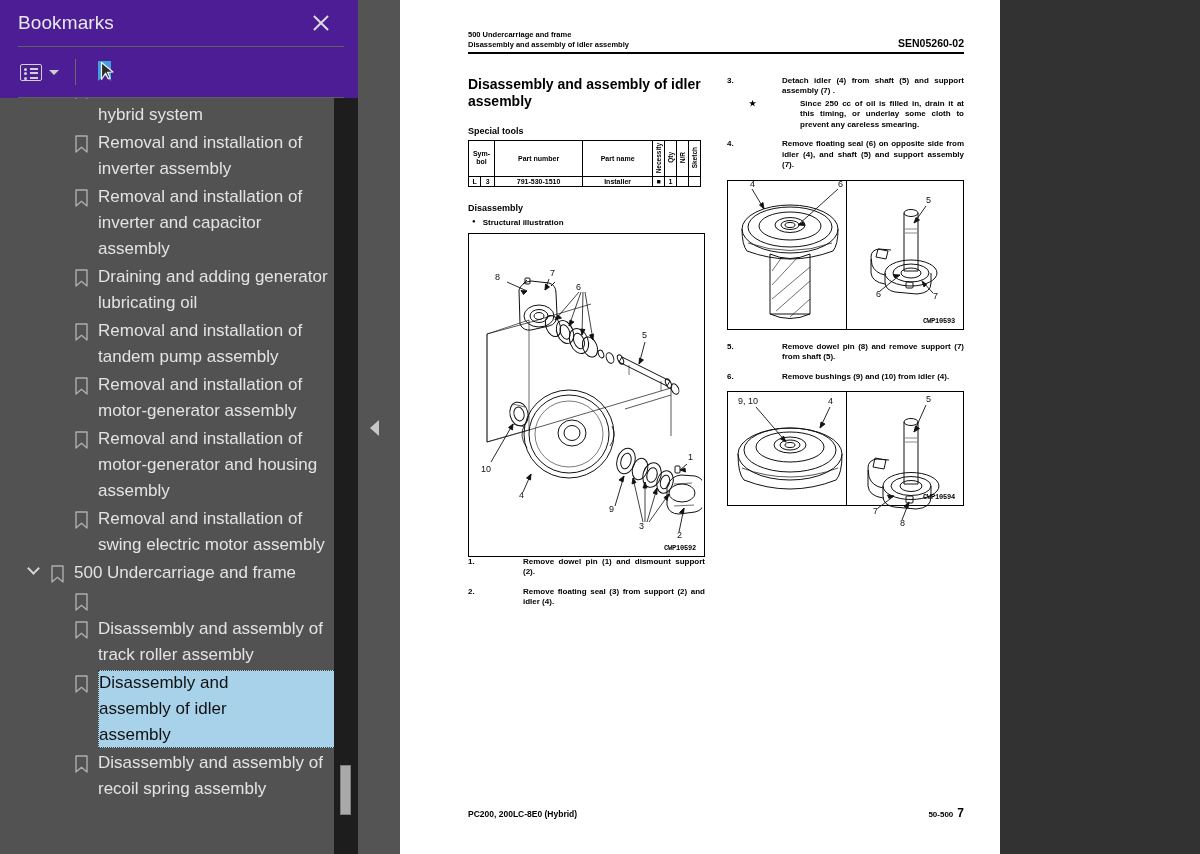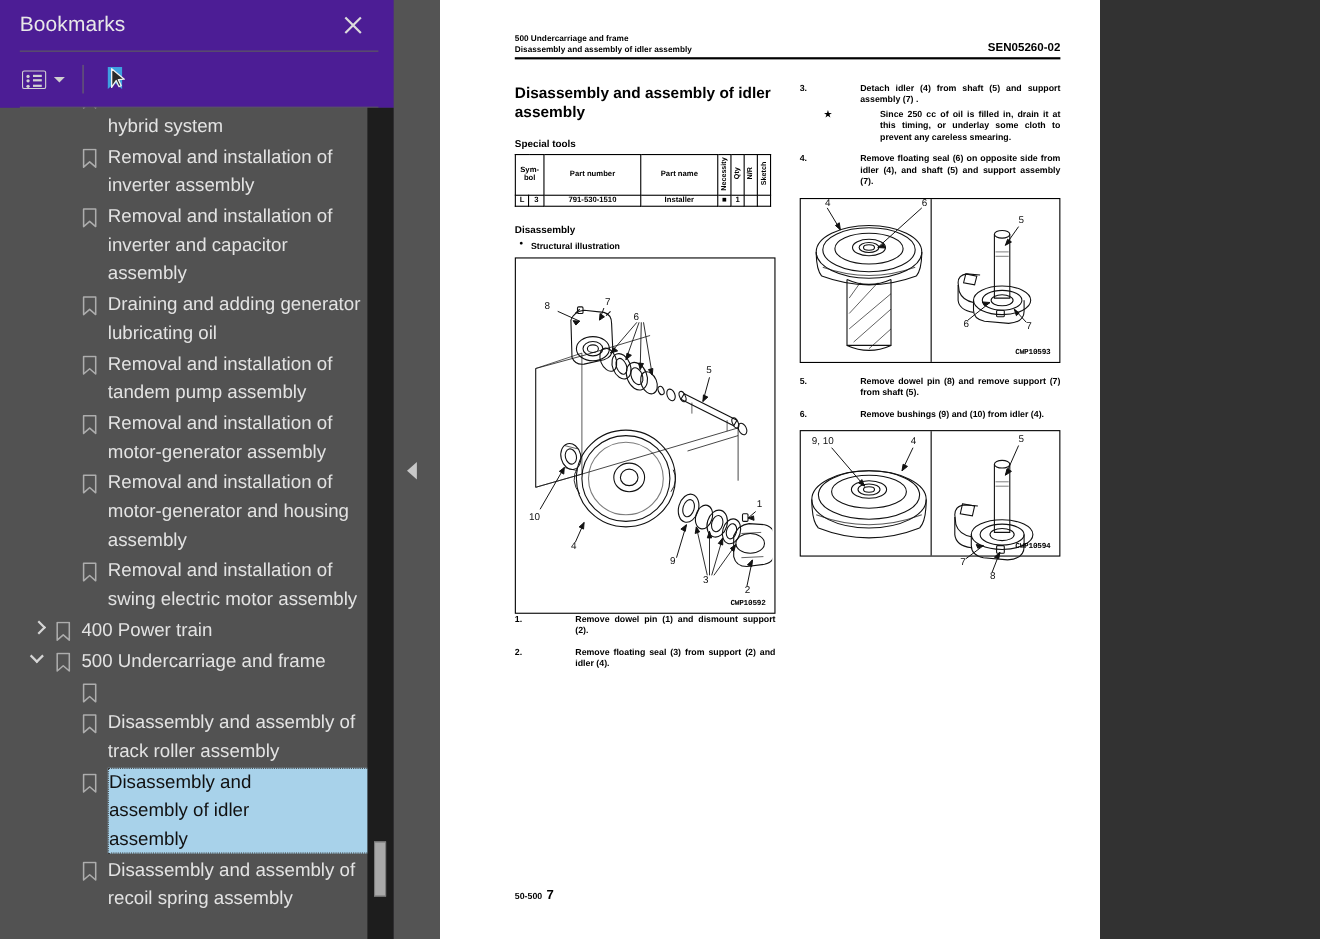--- a/index.html
+++ b/index.html
@@ -400,31 +400,20 @@
             <div class="bm-label">Removal and installation of motor-generator and housing assembly</div>
           </div>
           <div class="bm-item lvl2">
             <div class="bm-twisty none"></div>
             <div class="bm-mark">
               <svg width="15" height="19" viewBox="0 0 15 19">
                 <path d="M2 1 H13 V17 L7.5 12.2 L2 17 Z" fill="none" stroke="#adadad" stroke-width="1.4" stroke-linejoin="round"></path>
               </svg>
             </div>
             <div class="bm-label">Removal and installation of swing electric motor assembly</div>
-          </div>
-          <div class="bm-item lvl1">
-            <div class="bm-twisty">
-              <span class="chev right"></span>
-            </div>
-            <div class="bm-mark">
-              <svg width="15" height="19" viewBox="0 0 15 19">
-                <path d="M2 1 H13 V17 L7.5 12.2 L2 17 Z" fill="none" stroke="#adadad" stroke-width="1.4" stroke-linejoin="round"></path>
-              </svg>
-            </div>
-            <div class="bm-label">400 Power train</div>
           </div>
           <div class="bm-item lvl1">
             <div class="bm-twisty">
               <span class="chev down"></span>
             </div>
             <div class="bm-mark">
               <svg width="15" height="19" viewBox="0 0 15 19">
                 <path d="M2 1 H13 V17 L7.5 12.2 L2 17 Z" fill="none" stroke="#adadad" stroke-width="1.4" stroke-linejoin="round"></path>
               </svg>
             </div>
@@ -776,18 +765,19 @@
                     <path d="M181 110 l-1 6 l-4 -1.5 z"></path>
                 </g>
               </svg>
               <div class="figid">CWP10594</div>
             </div>
           </div>
         </div>
       </div>
 
       <div class="footer">
+        <div class="fl">PC200, 200LC-8E0 (Hybrid)</div>
         <div class="fr-num">50-500</div>
         <div class="fr-page">7</div>
       </div>
     </div>
   </div>
 </div>
 
 </body></html>

